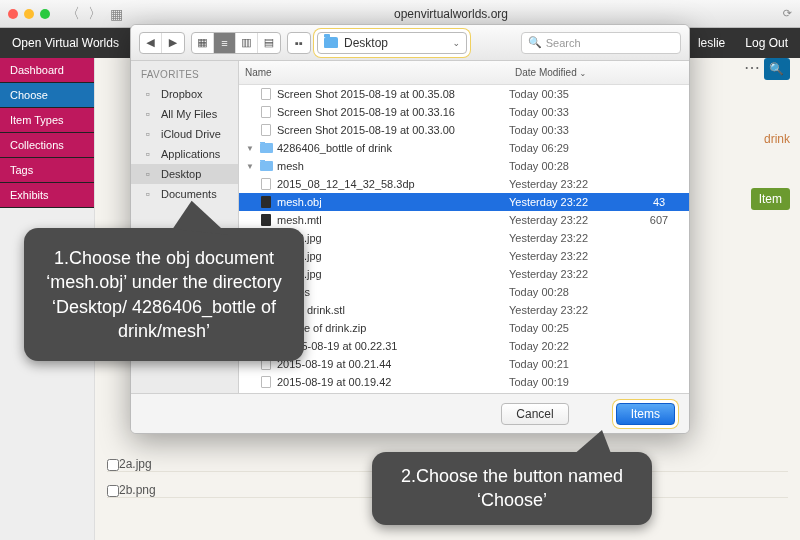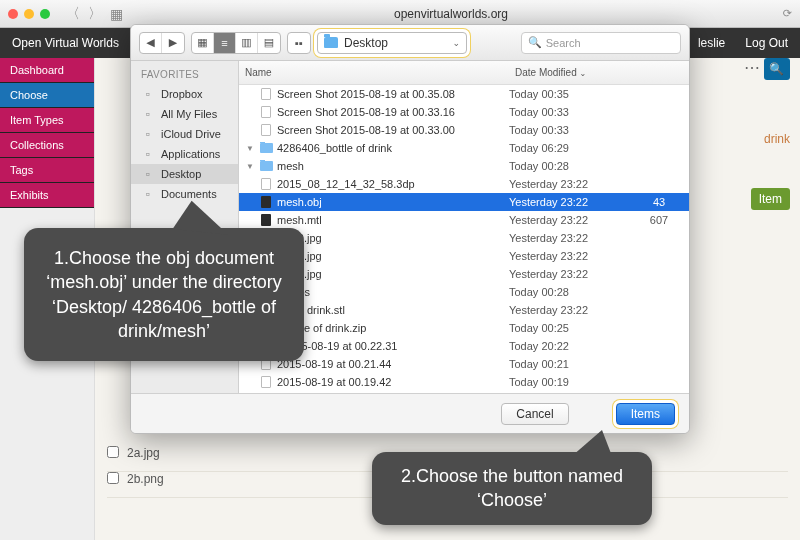--- a/index.html
+++ b/index.html
@@ -21,21 +21,21 @@
   .topbar .right{margin-left:20px}
   .workspace { display:flex; height:calc(100% - 30px); }
   .sidemenu { width:95px; background:#eee; border-right:1px solid #ddd; }
   .sidemenu div { padding:6px 10px; font-size:11px; color:#333; background:#be185d; color:#fff; border-bottom:1px solid #222; }
   .sidemenu div.active{background:#1b72b5}
   .content { flex:1; padding:10px; position:relative; }
   .searchbtn { position:absolute; top:0; right:10px; width:26px; height:22px; background:#0a6aa1; border-radius:3px; display:flex; align-items:center; justify-content:center; color:#fff; font-size:12px; }
   .dots { position:absolute; top:0; right:40px; color:#666; font-size:16px;}
   .add-item { position:absolute; top:130px; right:10px; background:#6b9a2f; color:#fff; padding:4px 8px; font-size:12px; border-radius:3px; }
   .list-area { position:absolute; bottom:0; left:0; right:0; height:100px; padding:6px 12px; }
-  .list-row { display:flex; align-items:flex-start; gap:8px; height:26px; font-size:12px; color:#555; border-bottom:1px solid #e4e1d8;}
+  .list-row { display:flex; align-items:flex-end; gap:0; height:26px; font-size:12px; color:#555; border-bottom:1px solid #e4e1d8;}
   .list-row input{width:12px;height:12px}
 
   
   .dialog { position:absolute; top:24px; left:130px; width:560px; height:410px; background:#f4f4f4; border:1px solid #bbb; border-radius:6px; box-shadow:0 8px 30px rgba(0,0,0,.35); display:flex; flex-direction:column; overflow:hidden; }
   .dlg-toolbar { height:36px; background:linear-gradient(#fbfbfb,#e8e8e8); border-bottom:1px solid #ccc; display:flex; align-items:center; padding:0 8px; gap:6px; }
   .tb-group { display:flex; border:1px solid #bbb; border-radius:4px; overflow:hidden; height:22px; background:#fff; }
   .tb-btn { width:22px; display:flex; align-items:center; justify-content:center; color:#555; font-size:11px; border-right:1px solid #ddd; }
   .tb-btn:last-child{border-right:none}
   .tb-btn.sel{background:#7d7d7d; color:#fff}
   .loc-select { flex:0 0 150px; height:22px; border:1px solid #bbb; border-radius:4px; background:#fff; display:flex; align-items:center; padding:0 6px; font-size:12px; color:#333; gap:6px; box-shadow:0 0 0 3px #fff, 0 0 0 4px #f0d060; }

